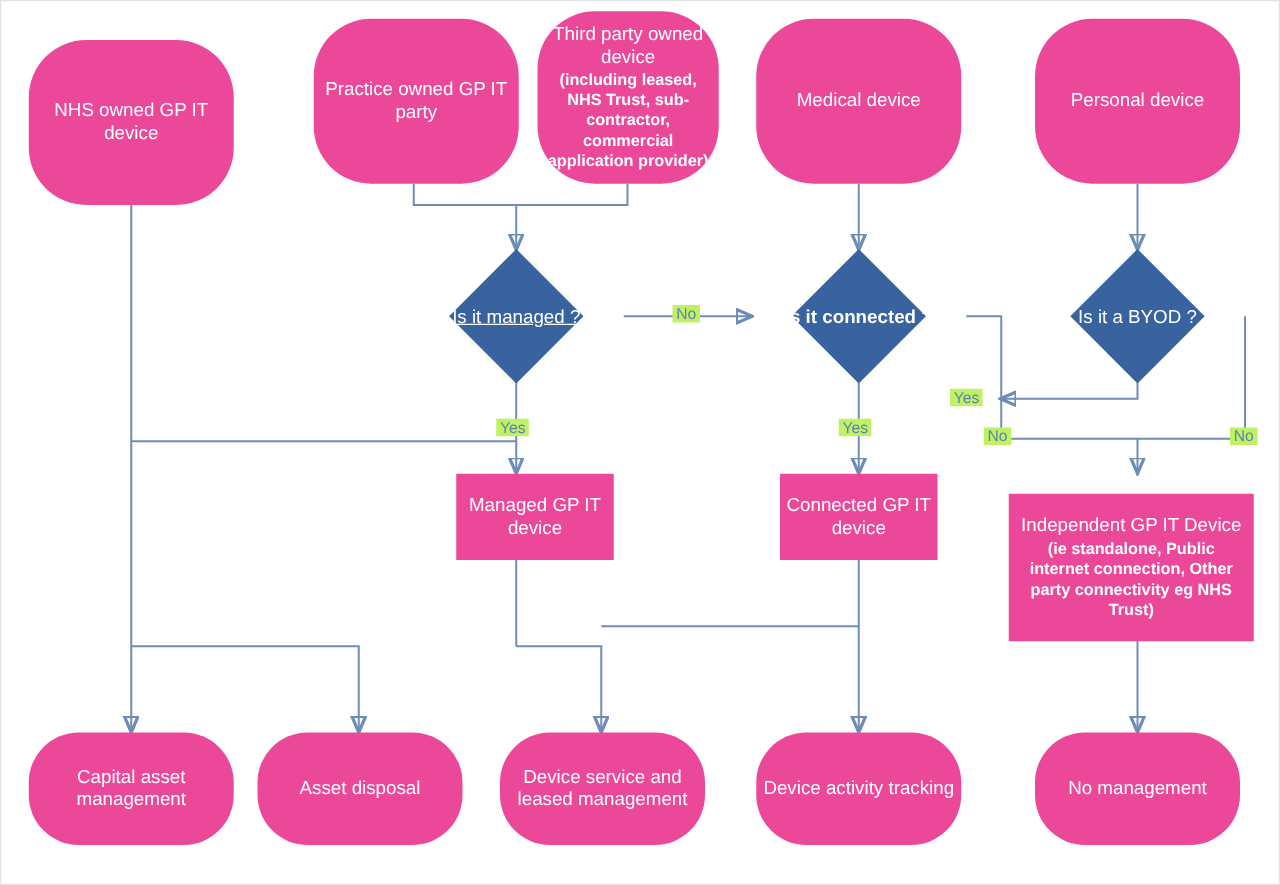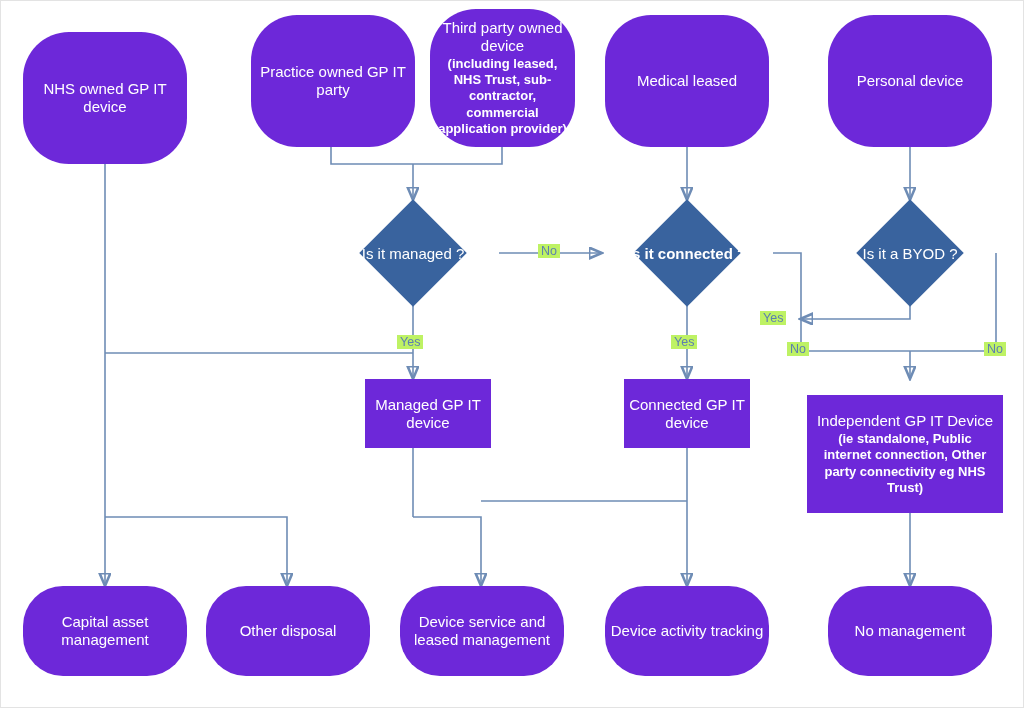--- a/index.html
+++ b/index.html
@@ -7,21 +7,21 @@
   #canvas{
     position:relative;
     width:1024px;height:708px;
     background:#ffffff;
     border:1px solid #e3e3e3;
     box-sizing:border-box;
     overflow:hidden;
   }
   .node{
     position:absolute;
-    background:#6d28d9;
+    background:#ec4899;
     color:#ffffff;
     display:flex;
     flex-direction:column;
     align-items:center;
     justify-content:center;
     text-align:center;
     box-sizing:border-box;
     line-height:1.2;
   }
   .rounded{border-radius:46px;}
@@ -128,30 +128,30 @@
   <div class="node rounded" style="left:250px;top:14px;width:164px;height:132px;">
     <span class="t-main">Practice owned GP IT party</span>
   </div>
 
   <div class="node rounded" style="left:429px;top:8px;width:145px;height:138px;padding:4px 8px;">
     <span class="t-head">Third party owned device</span>
     <span class="t-sub">(including leased, NHS Trust, sub-contractor, commercial application provider)</span>
   </div>
 
   <div class="node rounded" style="left:604px;top:14px;width:164px;height:132px;">
-    <span class="t-main">Medical leased</span>
+    <span class="t-main">Medical device</span>
   </div>
 
   <div class="node rounded" style="left:827px;top:14px;width:164px;height:132px;">
     <span class="t-main">Personal device</span>
   </div>
 
   <div class="diamond" style="left:374px;top:214px;width:76px;height:76px;">
     <div class="dshape"></div>
-    <div class="dlabel" style="left:-60px;right:-60px;">
+    <div class="dlabel" style="left:-60px;right:-60px;text-decoration:underline;">
       <span class="t-main">Is it managed ?</span>
     </div>
   </div>
 
   <div class="diamond" style="left:648px;top:214px;width:76px;height:76px;">
     <div class="dshape"></div>
     <div class="dlabel" style="left:-60px;right:-60px;font-weight:bold;">
       <span class="t-main">Is it connected ?</span>
     </div>
   </div>
@@ -181,21 +181,21 @@
   <div class="node rect" style="left:806px;top:394px;width:196px;height:118px;padding:18px 8px;">
     <span class="t-head">Independent GP IT Device</span>
     <span class="t-sub">(ie standalone, Public internet connection, Other party connectivity eg NHS Trust)</span>
   </div>
 
   <div class="node rounded" style="left:22px;top:585px;width:164px;height:90px;border-radius:40px;">
     <span class="t-main">Capital asset management</span>
   </div>
 
   <div class="node rounded" style="left:205px;top:585px;width:164px;height:90px;border-radius:40px;">
-    <span class="t-main">Other disposal</span>
+    <span class="t-main">Asset disposal</span>
   </div>
 
   <div class="node rounded" style="left:399px;top:585px;width:164px;height:90px;border-radius:40px;">
     <span class="t-main">Device service and leased management</span>
   </div>
 
   <div class="node rounded" style="left:604px;top:585px;width:164px;height:90px;border-radius:40px;">
     <span class="t-main">Device activity tracking</span>
   </div>
 

